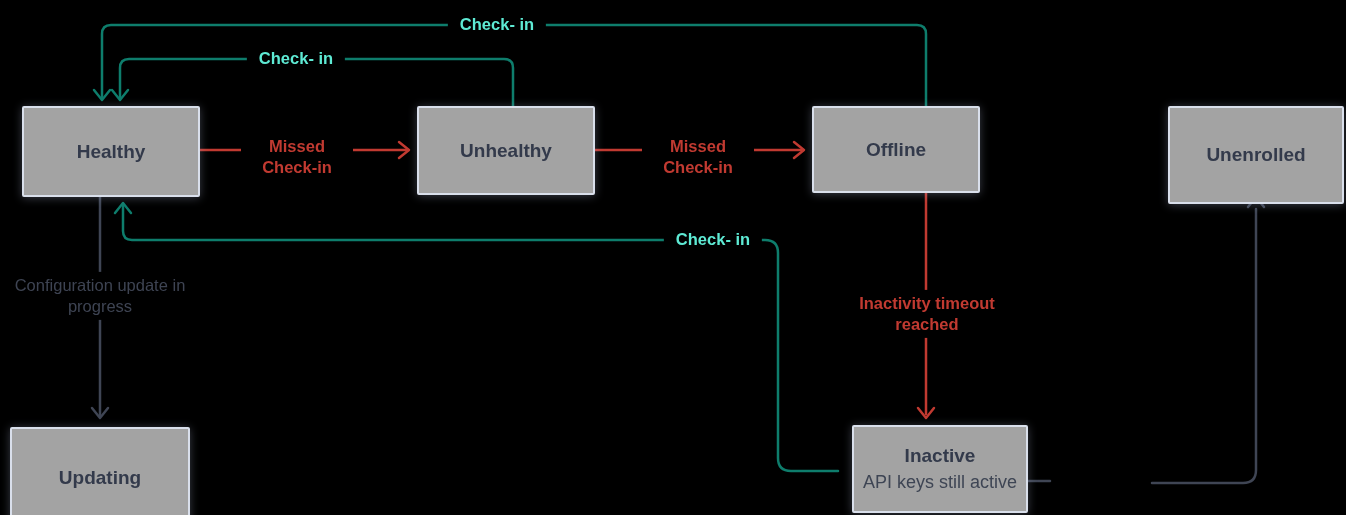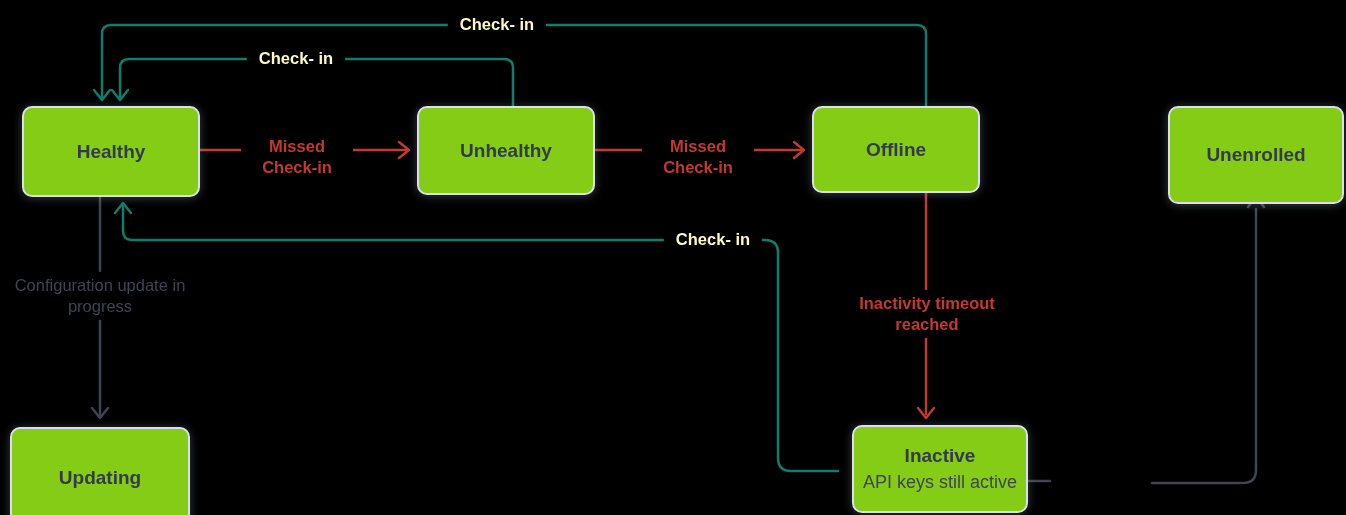--- a/index.html
+++ b/index.html
@@ -16,23 +16,23 @@
     overflow: hidden;
   }
   #edges {
     position: absolute;
     left: 0; top: 0;
     width: 1346px;
     height: 515px;
   }
   .state-box {
     position: absolute;
-    background: #84cc16;
+    background: #a3a3a3;
     border: 2px solid #d9dfeb;
-    border-radius: 10px;
+    border-radius: 2px;
     box-shadow: 0 1px 10px rgba(165,175,205,0.35);
     display: flex;
     flex-direction: column;
     align-items: center;
     justify-content: center;
     color: #333a4b;
     font-size: 19px;
     font-weight: 700;
     box-sizing: border-box;
     text-align: center;
@@ -46,21 +46,21 @@
   }
   .edge-label {
     position: absolute;
     transform: translate(-50%, -50%);
     background: #000000;
     text-align: center;
     line-height: 1.28;
     font-size: 16.5px;
   }
   .lbl-checkin {
-    color: #fef9c3;
+    color: #5eead4;
     font-weight: 600;
     white-space: nowrap;
     padding: 1px 12px;
   }
   .lbl-missed {
     color: #c13a31;
     font-weight: 700;
     width: 100px;
     padding: 3px 6px;
   }

